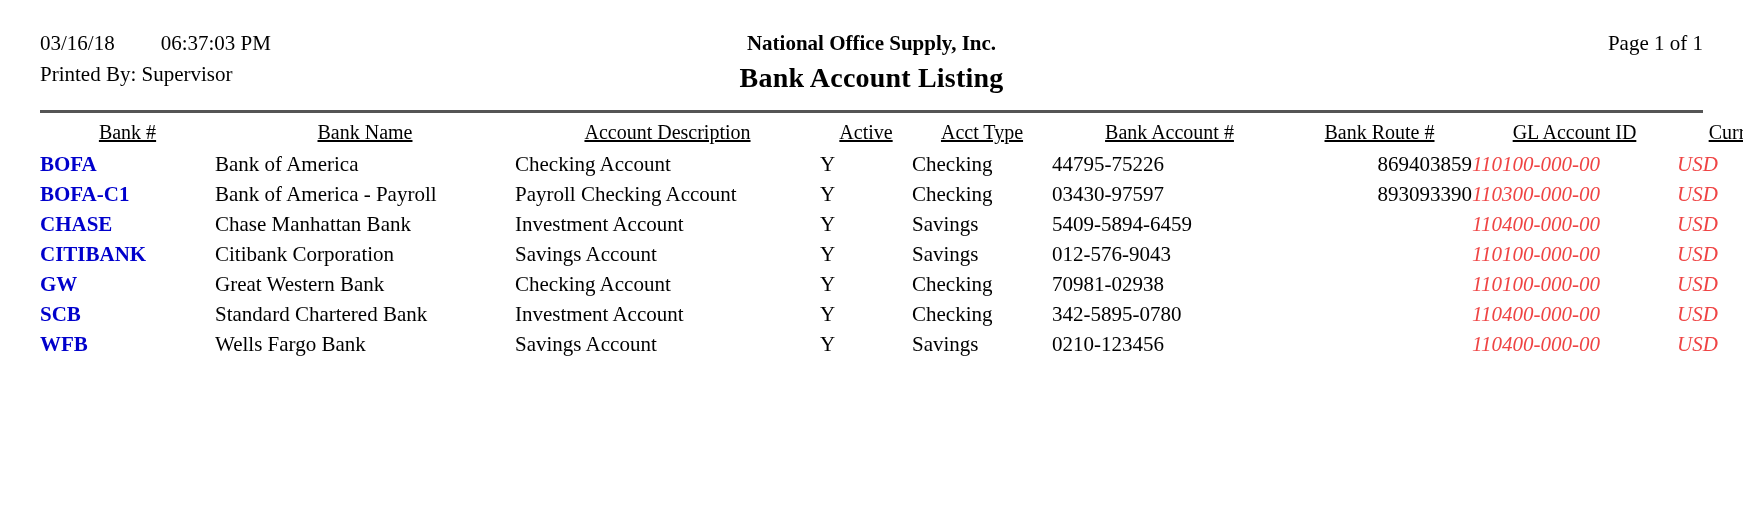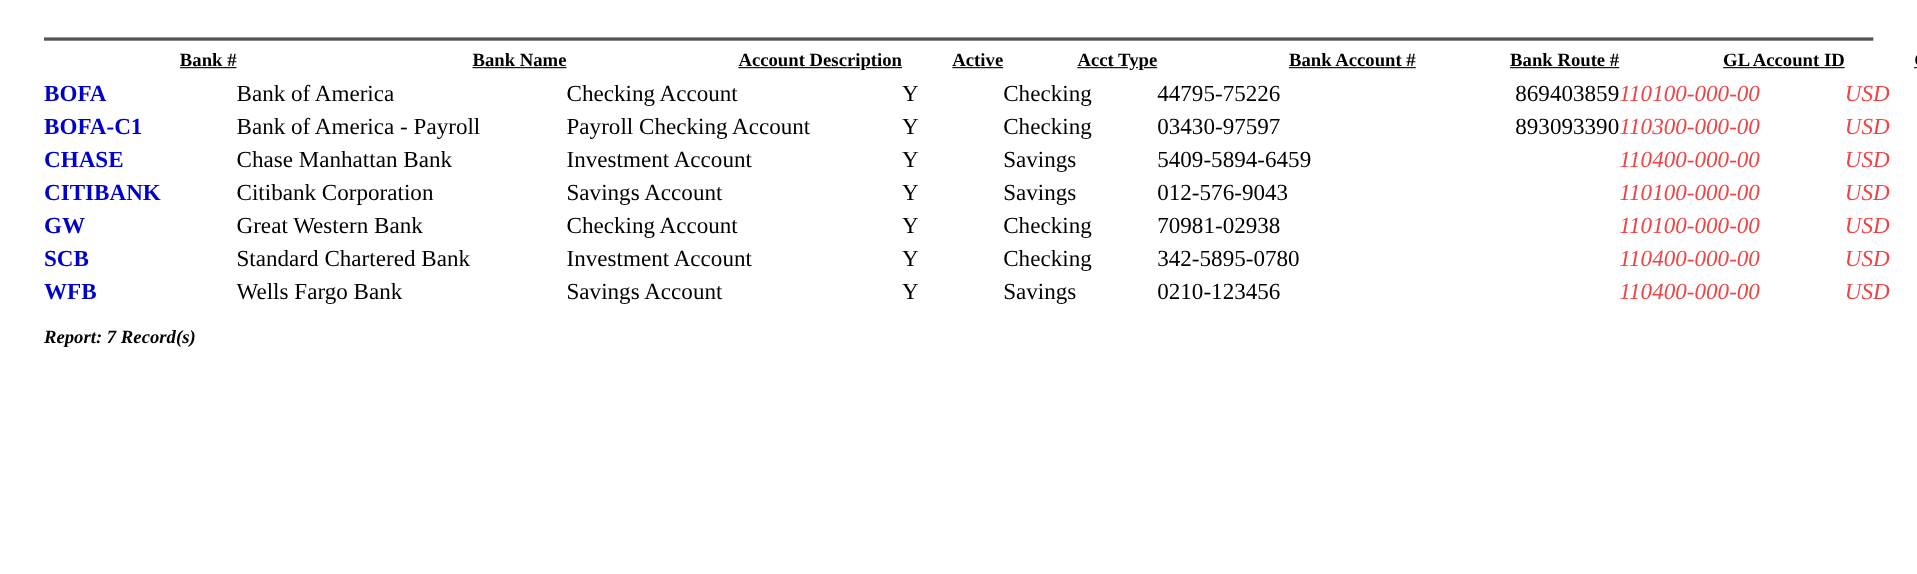--- a/index.html
+++ b/index.html
@@ -71,23 +71,23 @@
     margin: 6px 0 8px 0;
   }
 
   
   table.listing {
     border-collapse: collapse;
     width: 100%;
     table-layout: fixed;
   }
   table.listing th {
-    font-size: 17px;
-    font-weight: bold;
-    text-align: right;
+    font-size: 20px;
+    font-weight: normal;
+    text-align: center;
     padding: 0 0 6px 0;
     vertical-align: bottom;
     white-space: nowrap;
   }
   table.listing th span.u {
     text-decoration: underline;
   }
   table.listing td {
     font-size: 21px;
     padding: 2px 0 3px 0;
@@ -117,20 +117,36 @@
     font-size: 17px;
     font-style: italic;
     font-weight: bold;
   }
 </style>
 </head>
 <body>
 
 <div class="page">
 
+  <div class="header">
+    <div class="hdr-left">
+      <div class="date-row">
+        <span>03/16/18</span>
+        <span>06:37:03 PM</span>
+      </div>
+      <div>Printed By: Supervisor</div>
+    </div>
+
+    <div class="hdr-center">
+      <div class="company">National Office Supply, Inc.</div>
+      <div class="report-title">Bank Account Listing</div>
+    </div>
+
+    <div class="hdr-right">Page 1 of  1</div>
+  </div>
 
   <div class="rule"></div>
 
   <table class="listing">
     <thead>
       <tr>
         <th class="c-code"><span class="u">Bank #</span></th>
         <th class="c-name"><span class="u">Bank Name</span></th>
         <th class="c-desc"><span class="u">Account Description</span></th>
         <th class="c-active"><span class="u">Active</span></th>
@@ -215,15 +231,14 @@
         <td class="c-active">Y</td>
         <td class="c-type">Savings</td>
         <td class="c-acct">0210-123456</td>
         <td class="c-route"></td>
         <td class="c-gl blue-plain">110400-000-00</td>
         <td class="c-curr blue-plain">USD</td>
       </tr>
     </tbody>
   </table>
 
-  <div class="footer-note">Report: 7 Record(s)</div>
 
 </div>
 
 </body></html>

